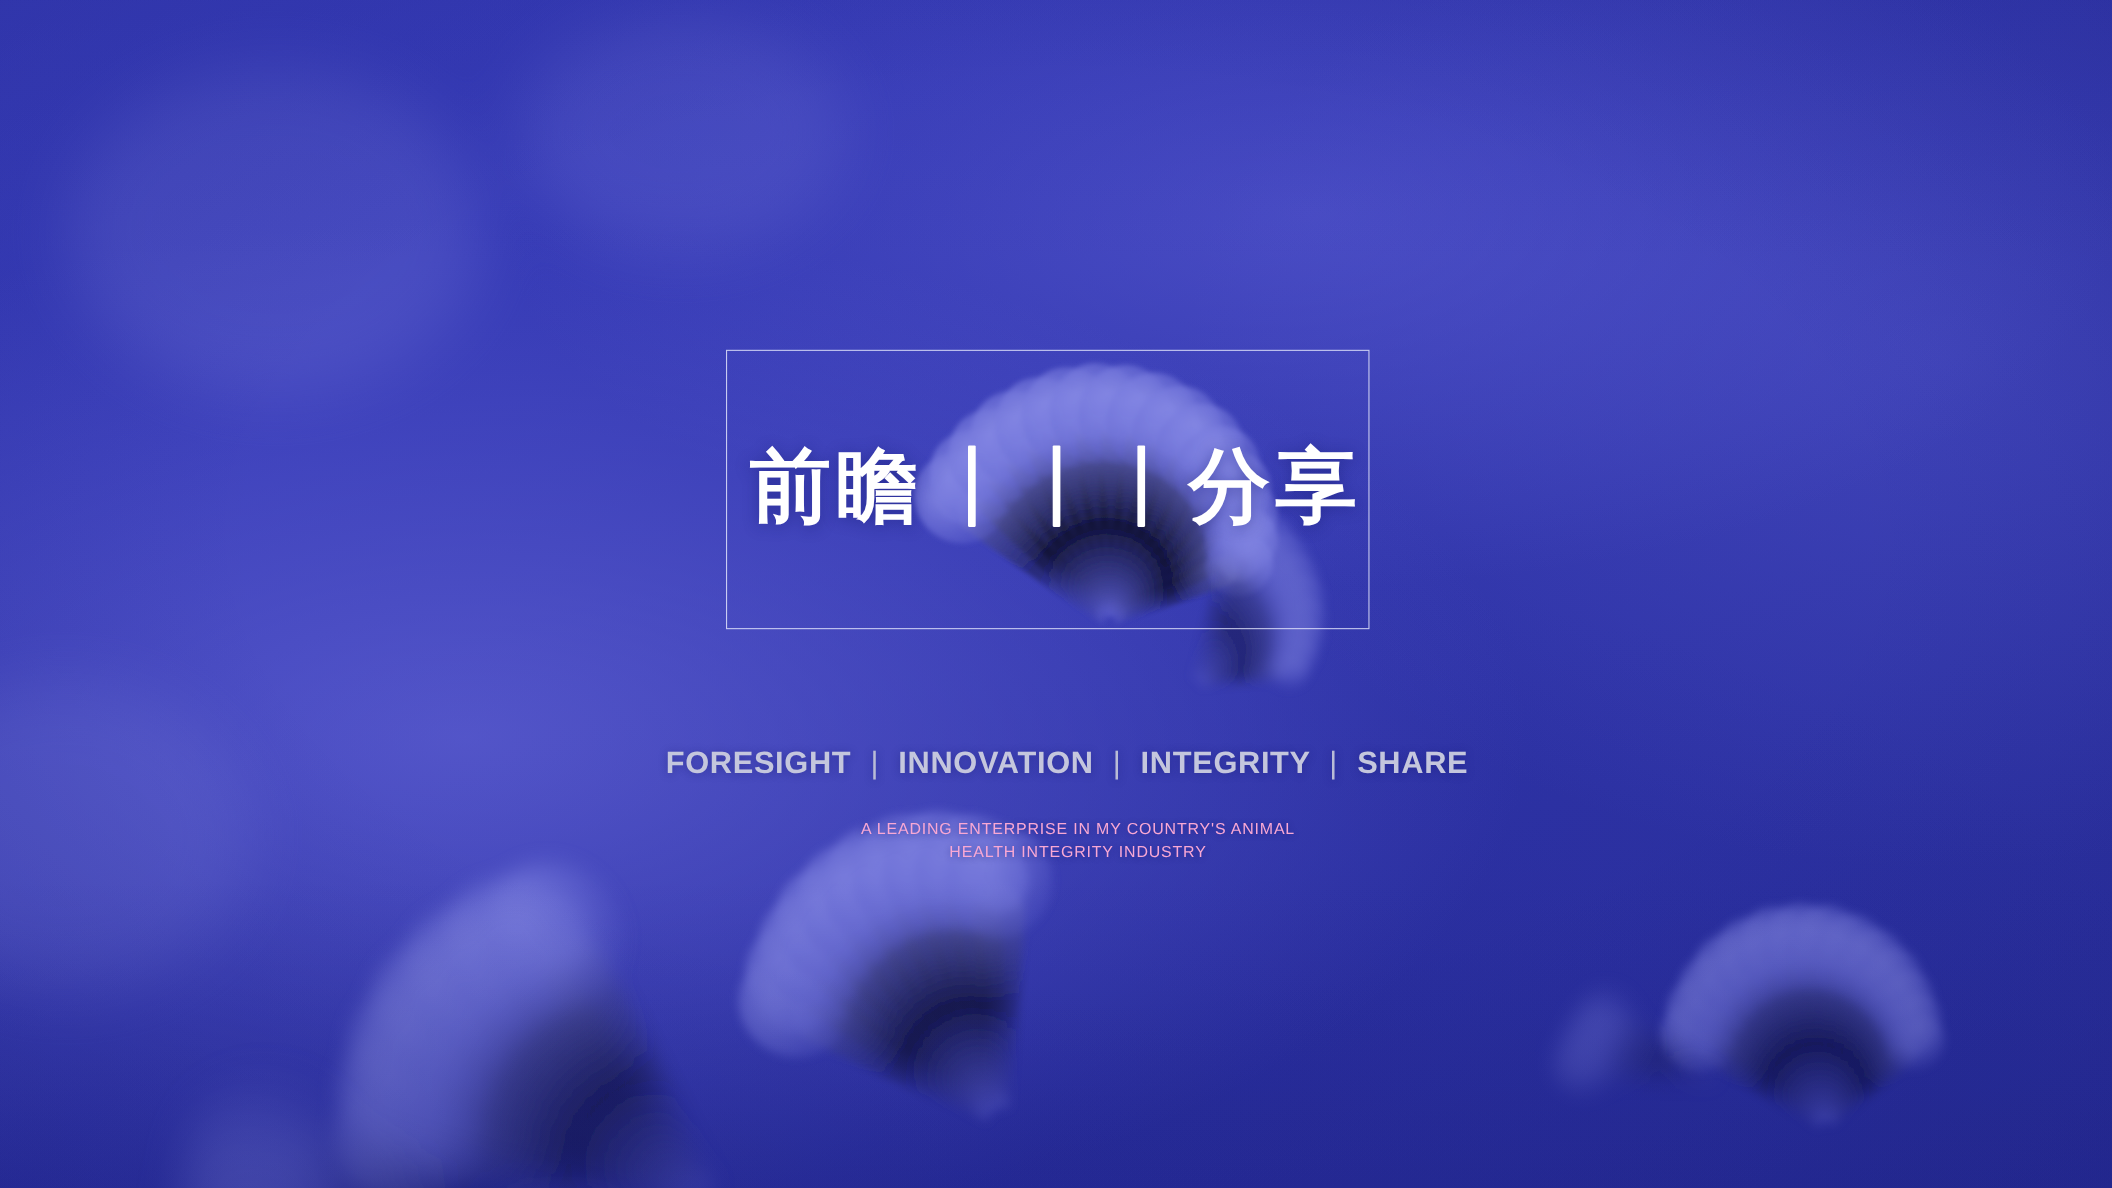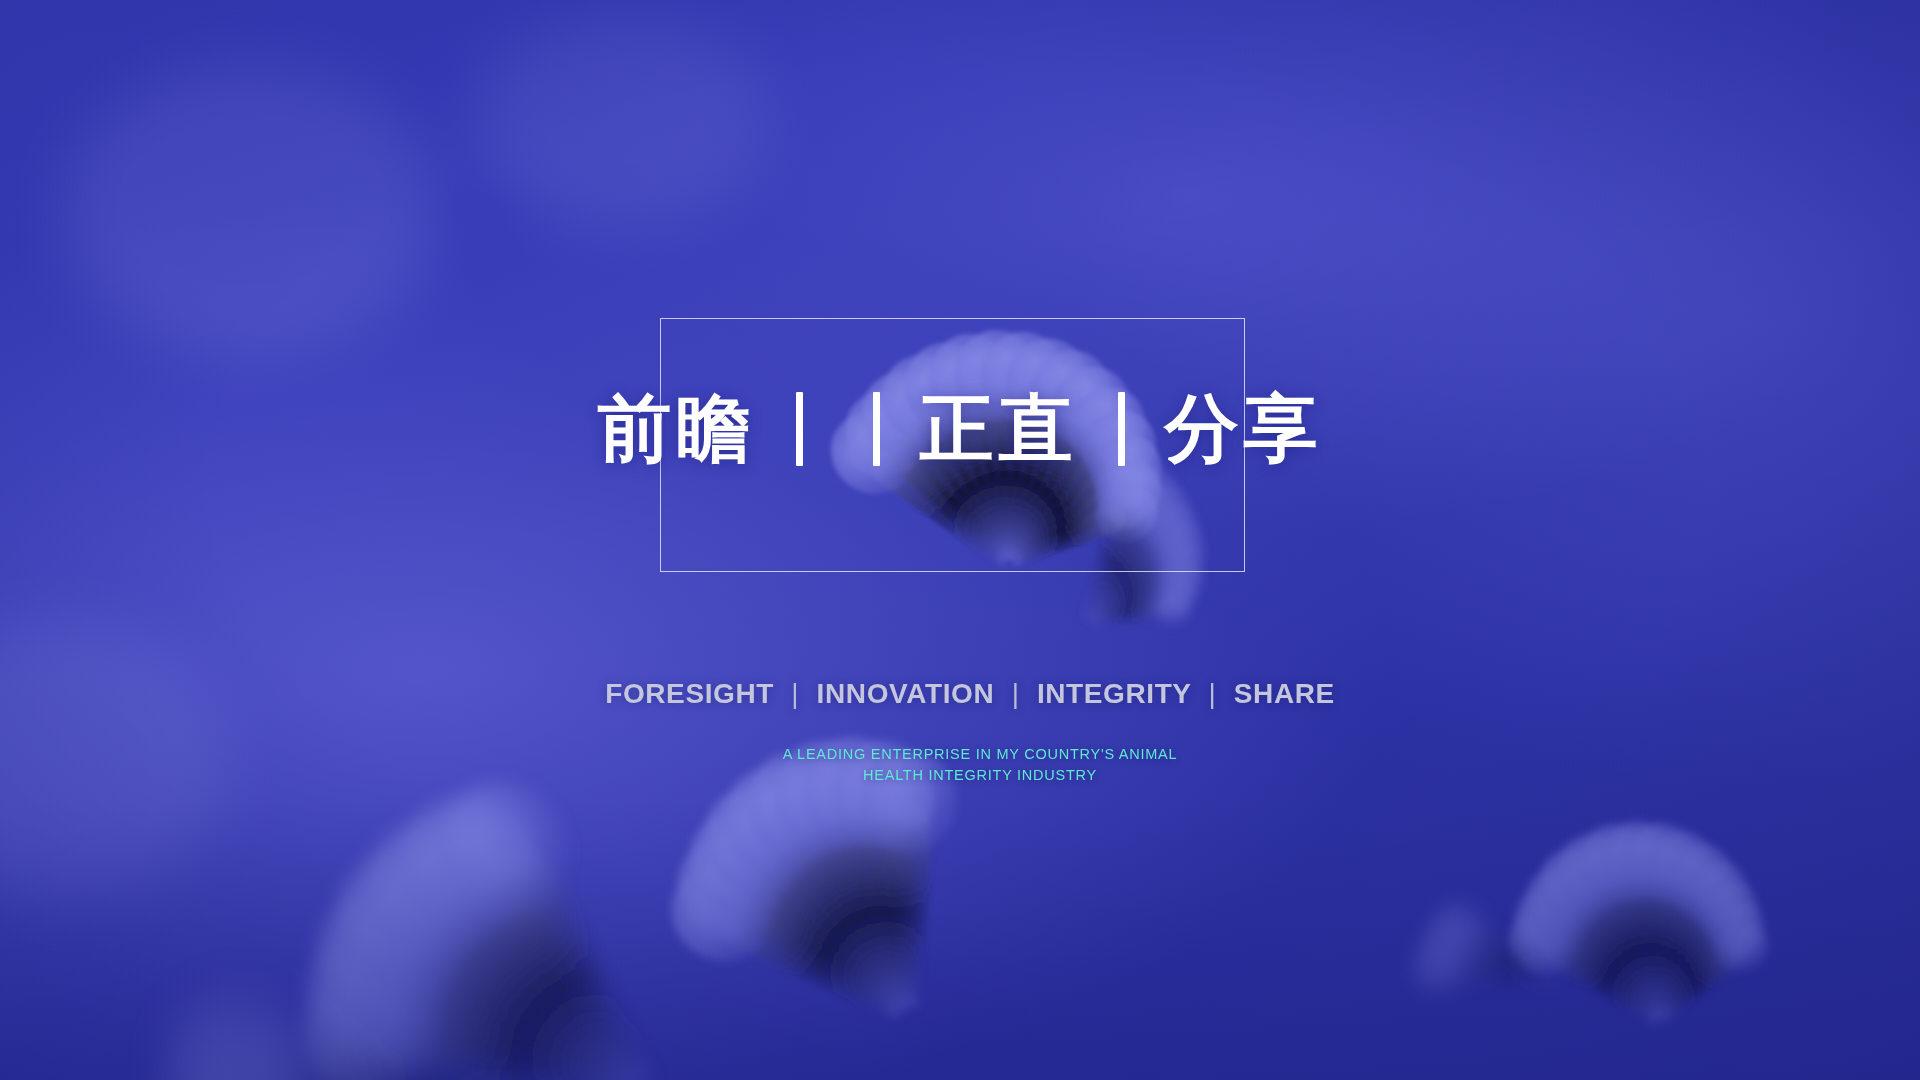--- a/index.html
+++ b/index.html
@@ -58,21 +58,21 @@
     box-sizing: border-box;
   }
 
   #headline {
     position: absolute;
     left: 0;
     right: 0;
     top: 392px;
     height: 100px;
     display: flex;
-    align-items: flex-start;
+    align-items: center;
     justify-content: center;
     gap: 10px;
     white-space: nowrap;
   }
   .hl-word {
     color: #ffffff;
     font-size: 74px;
     font-weight: 700;
     letter-spacing: 5px;
     line-height: 1;
@@ -110,21 +110,21 @@
   }
 
   #subtitle {
     position: absolute;
     left: 0;
     right: 0;
     top: 744px;
     text-align: center;
   }
   .sub-line {
-    color: #5eead4;
+    color: #f9a8d4;
     font-size: 14.5px;
     font-weight: 400;
     letter-spacing: 0.75px;
     line-height: 21px;
     white-space: nowrap;
     text-shadow: 0 1px 6px rgba(22,26,110,0.45);
     padding-left: 40px;
   }
 </style>
 </head>
@@ -279,21 +279,20 @@
   <div id="bg-vignette"></div>
 
   <div id="content">
 
     <div id="frame-box"></div>
 
     <div id="headline">
       <span class="hl-word">前瞻</span>
       <span class="hl-sep"></span>
       <span class="hl-sep"></span>
-      <span class="hl-word">正直</span>
       <span class="hl-sep"></span>
       <span class="hl-word">分享</span>
     </div>
 
     <div id="tagline">
       <span>FORESIGHT</span>
       <span class="tg-sep">|</span>
       <span>INNOVATION</span>
       <span class="tg-sep">|</span>
       <span>INTEGRITY</span>

